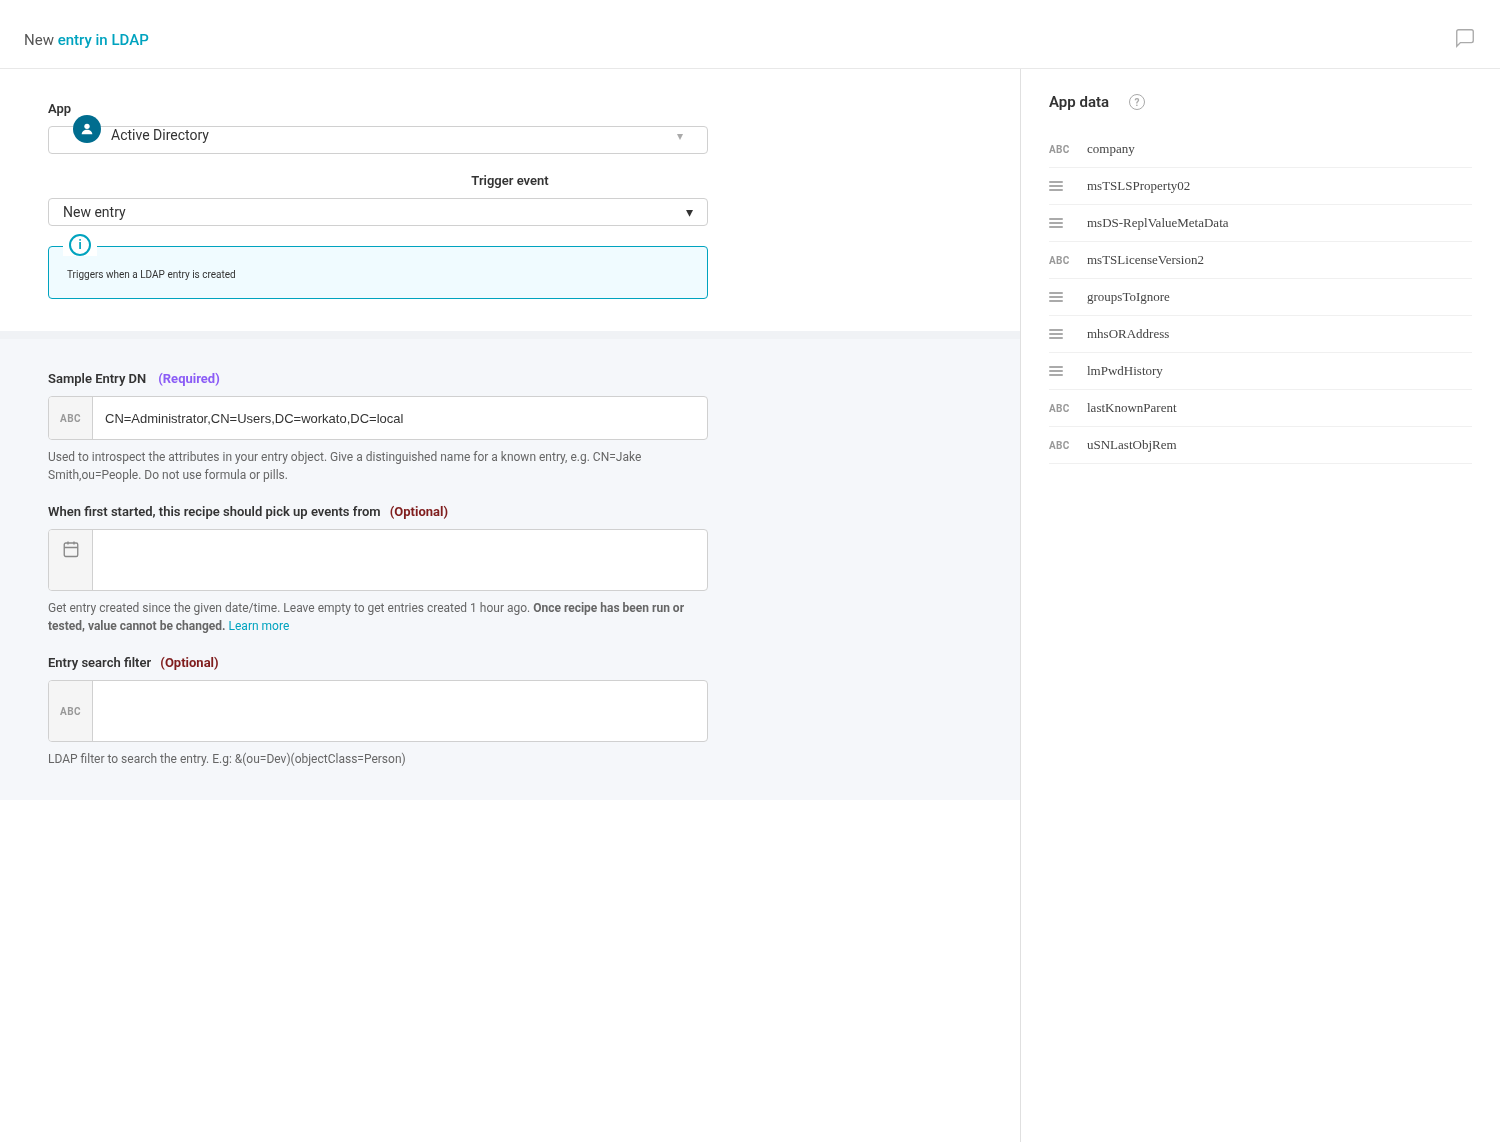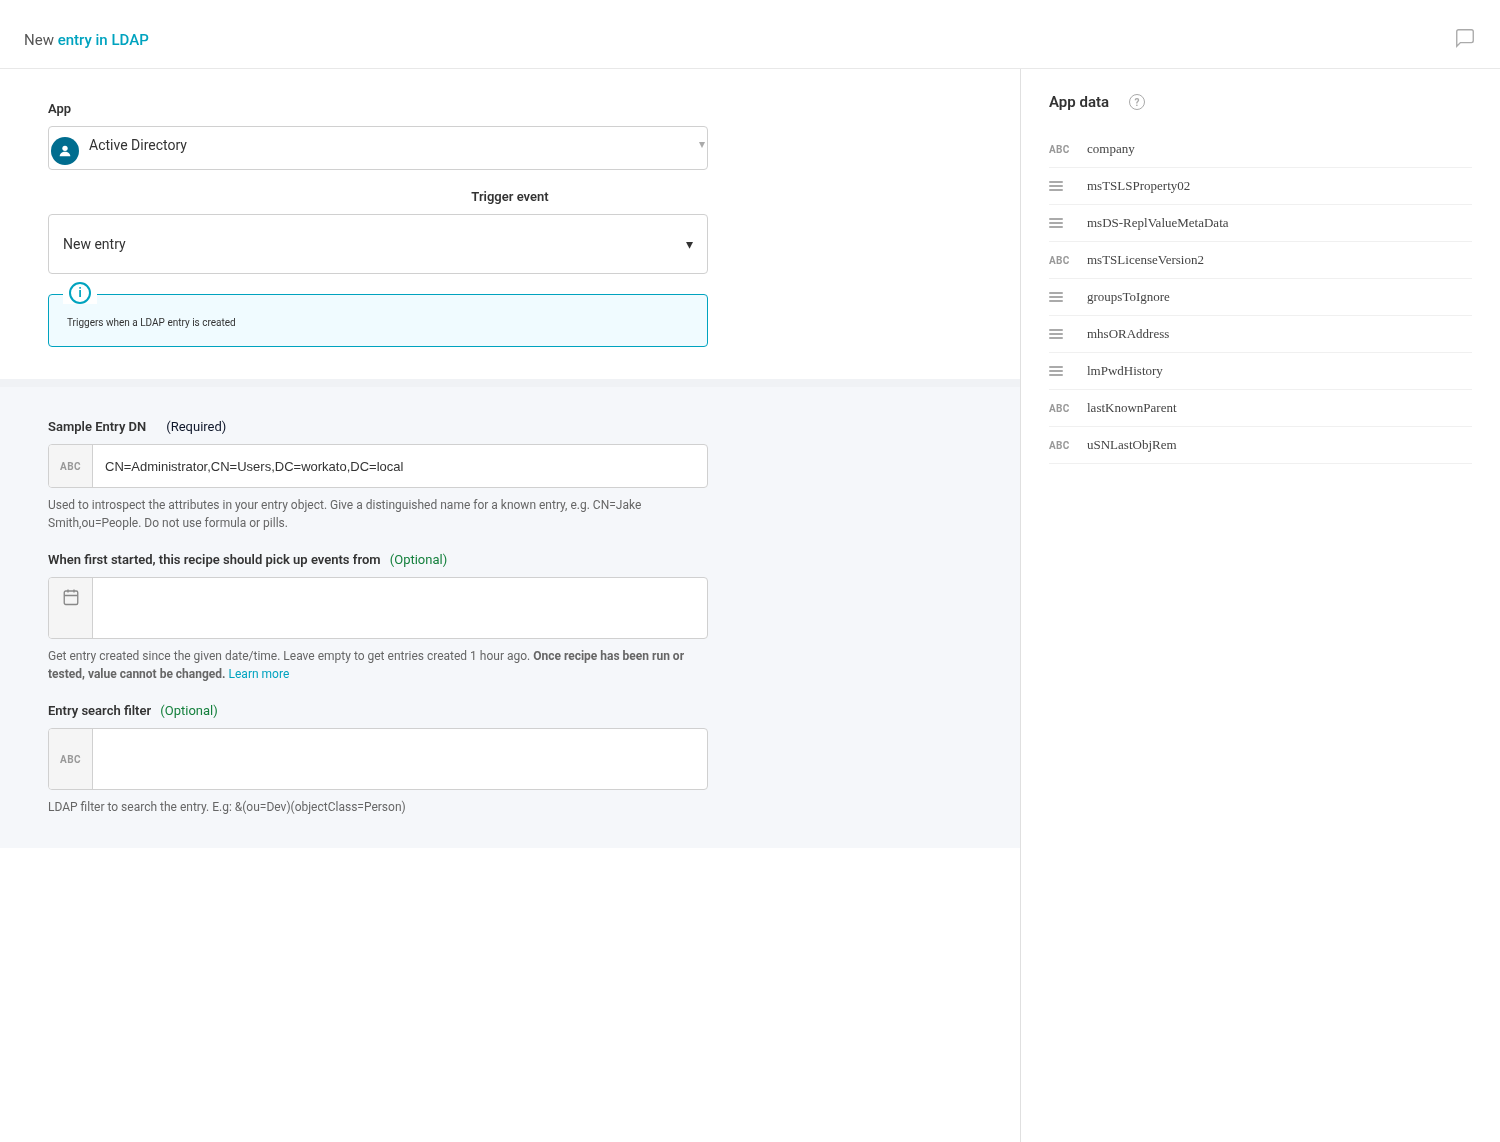--- a/index.html
+++ b/index.html
@@ -73,47 +73,47 @@
       color: #333;
       margin-bottom: 10px;
       margin-top: 24px;
     }
 
     .field-label:first-child {
       margin-top: 0;
     }
 
     .required-badge {
-      color: #0f172a;
-      font-weight: 400;
-      margin-left: 20px;
+      color: #8b5cf6;
+      font-weight: 700;
+      margin-left: 12px;
     }
 
     .optional-badge {
-      color: #15803d;
-      font-weight: 400;
+      color: #7f1d1d;
+      font-weight: 700;
       margin-left: 6px;
     }
 
     .select-wrapper {
       position: relative;
       width: 100%;
       max-width: 660px;
     }
 
     .select-box {
       display: flex;
-      align-items: flex-start;
+      align-items: flex-end;
       width: 100%;
       border: 1px solid #d0d0d0;
       border-radius: 4px;
-      padding: 10px 2px;
+      padding: 10px 24px;
       background: #fff;
       cursor: pointer;
-      height: 44px;
+      height: 28px;
     }
 
     .select-box .app-icon {
       width: 28px;
       height: 28px;
       background: #006d8f;
       border-radius: 50%;
       display: flex;
       align-items: center;
       justify-content: center;
@@ -141,21 +141,21 @@
     .trigger-select-box {
       display: flex;
       align-items: center;
       width: 100%;
       max-width: 660px;
       border: 1px solid #d0d0d0;
       border-radius: 4px;
       padding: 10px 14px;
       background: #fff;
       cursor: pointer;
-      height: 60px;
+      height: 28px;
     }
 
     .trigger-select-box .select-value {
       flex: 1;
       font-size: 14px;
       color: #333;
     }
 
     .info-box {
       max-width: 660px;

